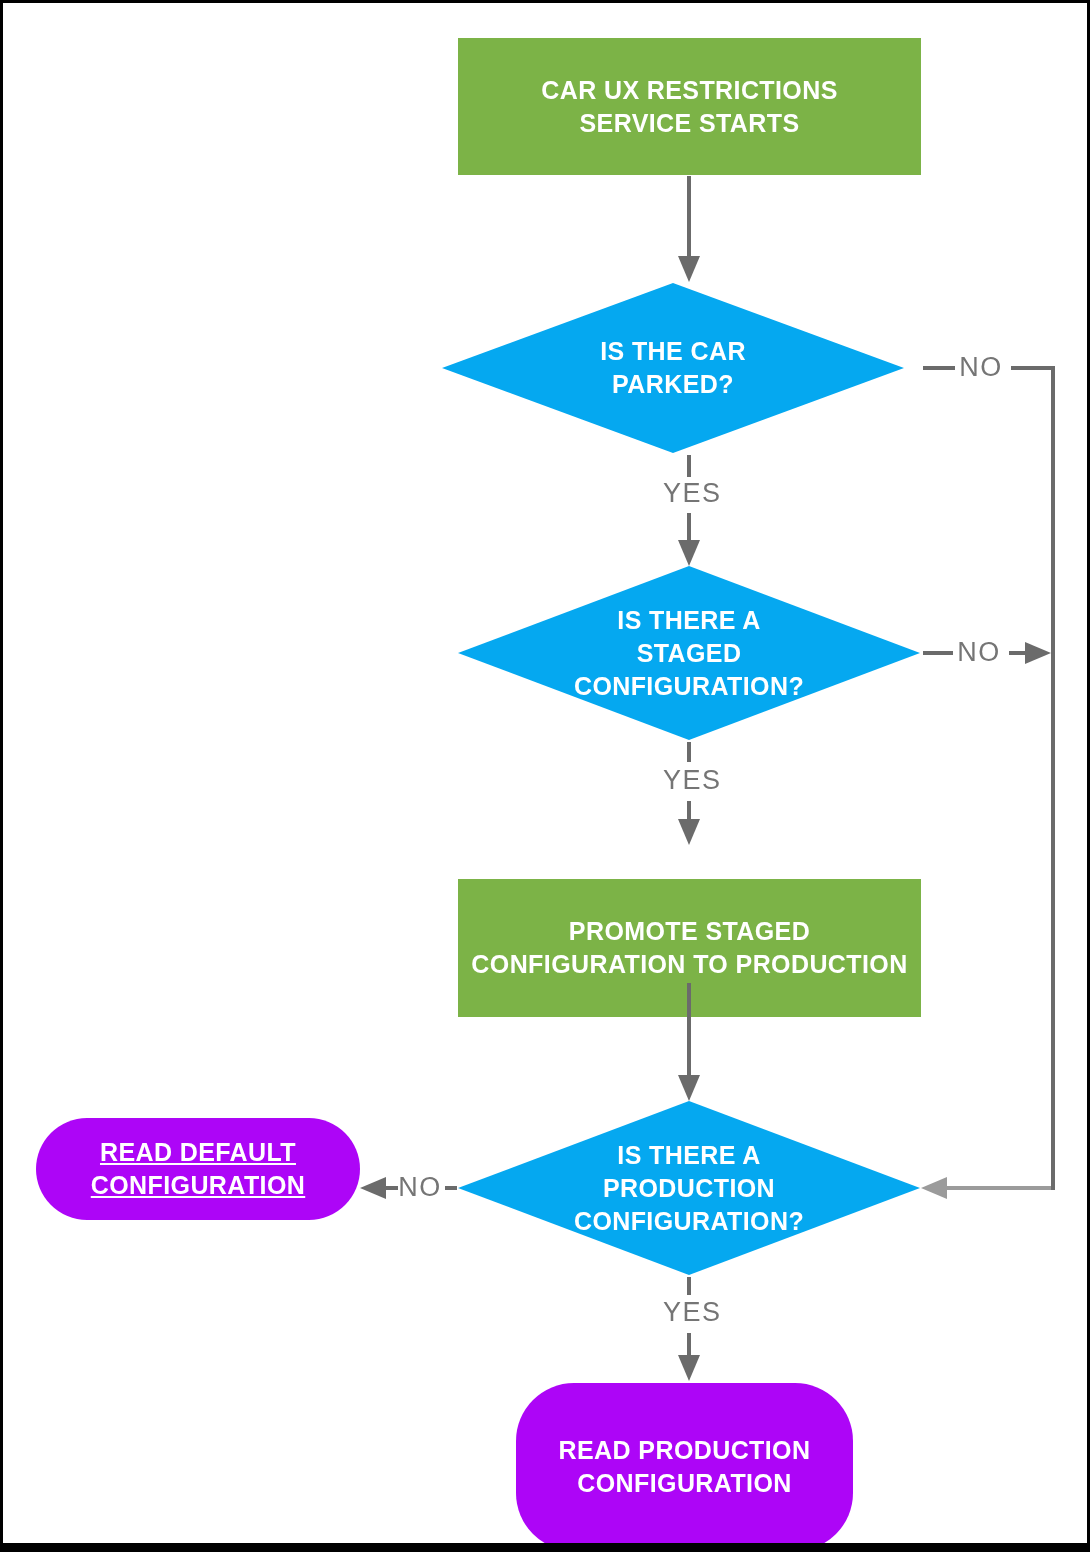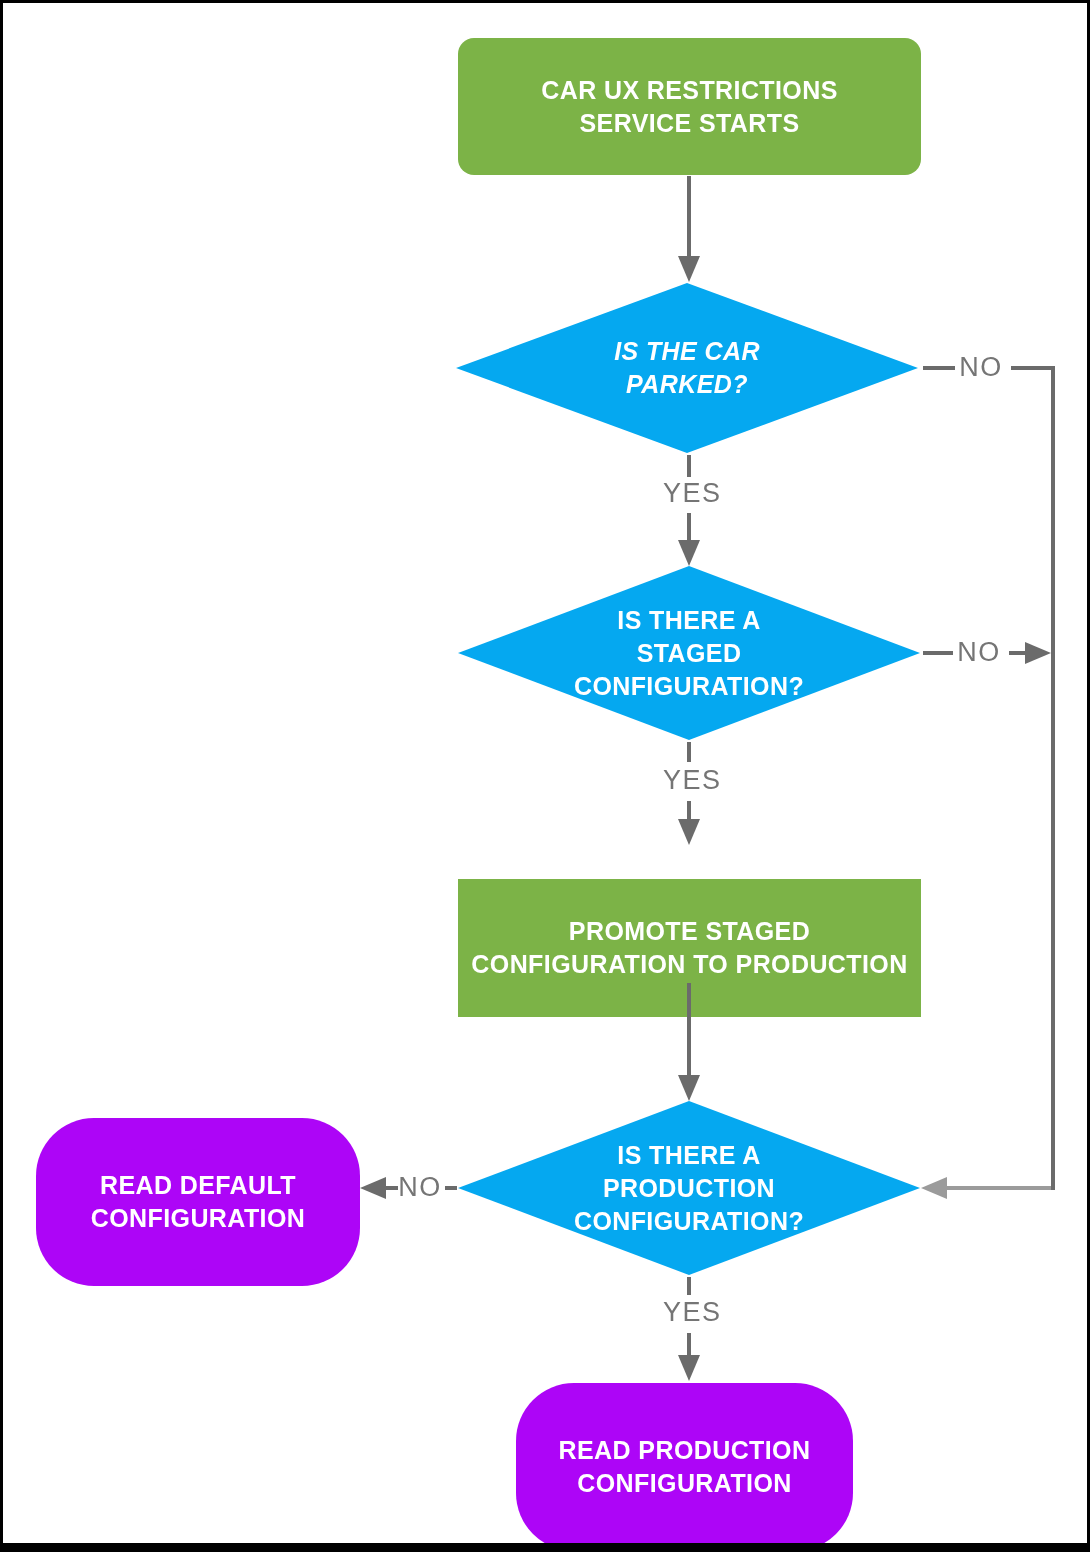--- a/index.html
+++ b/index.html
@@ -50,29 +50,29 @@
                  border-left: 26px solid var(--connector-gray); }
   .arrow.left  { border-top: 11px solid transparent; border-bottom: 11px solid transparent;
                  border-right: 26px solid var(--connector-gray); }
   .arrow.left.light { border-right-color: var(--connector-light-gray); }
 </style>
 </head>
 <body>
 
 <div class="frame">
 
-  <div class="node process" style="left:455px; top:35px; width:463px; height:137px;border-radius:16px;">CAR UX RESTRICTIONS
+  <div class="node process" style="left:455px; top:35px; width:463px; height:137px;">CAR UX RESTRICTIONS
 SERVICE STARTS</div>
 
   <div>
     <div class="vline" style="left:684px; top:173px; height:80px;"></div>
     <div class="arrow down" style="left:675px; top:253px;"></div>
   </div>
 
-  <div class="node decision" style="left:453px; top:280px; width:462px; height:170px;font-style:italic;">IS THE CAR
+  <div class="node decision" style="left:439px; top:280px; width:462px; height:170px;">IS THE CAR
 PARKED?</div>
 
   <div>
     <div class="hline" style="left:920px; top:363px; width:32px;"></div>
     <div class="edge-label" style="left:952px; top:351px; width:52px;">NO</div>
     <div class="hline" style="left:1008px; top:363px; width:44px;"></div>
     <div class="vline" style="left:1048px; top:363px; height:824px;"></div>
   </div>
 
   <div>
@@ -117,21 +117,21 @@
     <div class="arrow left light" style="left:918px; top:1174px;"></div>
   </div>
 
   <div>
     <div class="hline" style="left:442px; top:1183px; width:12px;"></div>
     <div class="edge-label" style="left:394px; top:1171px; width:46px;">NO</div>
     <div class="hline" style="left:383px; top:1183px; width:12px;"></div>
     <div class="arrow left" style="left:357px; top:1174px;"></div>
   </div>
 
-  <div class="node terminal" style="left:33px; top:1115px; width:324px; height:168px;">READ DEFAULT
+  <div class="node terminal" style="left:33px; top:1115px; width:324px; height:102px;text-decoration:underline;">READ DEFAULT
 CONFIGURATION</div>
 
   <div>
     <div class="vline" style="left:684px; top:1274px; height:18px;"></div>
     <div class="edge-label" style="left:660px; top:1296px; width:52px;">YES</div>
     <div class="vline" style="left:684px; top:1330px; height:22px;"></div>
     <div class="arrow down" style="left:675px; top:1352px;"></div>
   </div>
 
   <div class="node terminal" style="left:513px; top:1380px; width:337px; height:168px;">READ PRODUCTION

